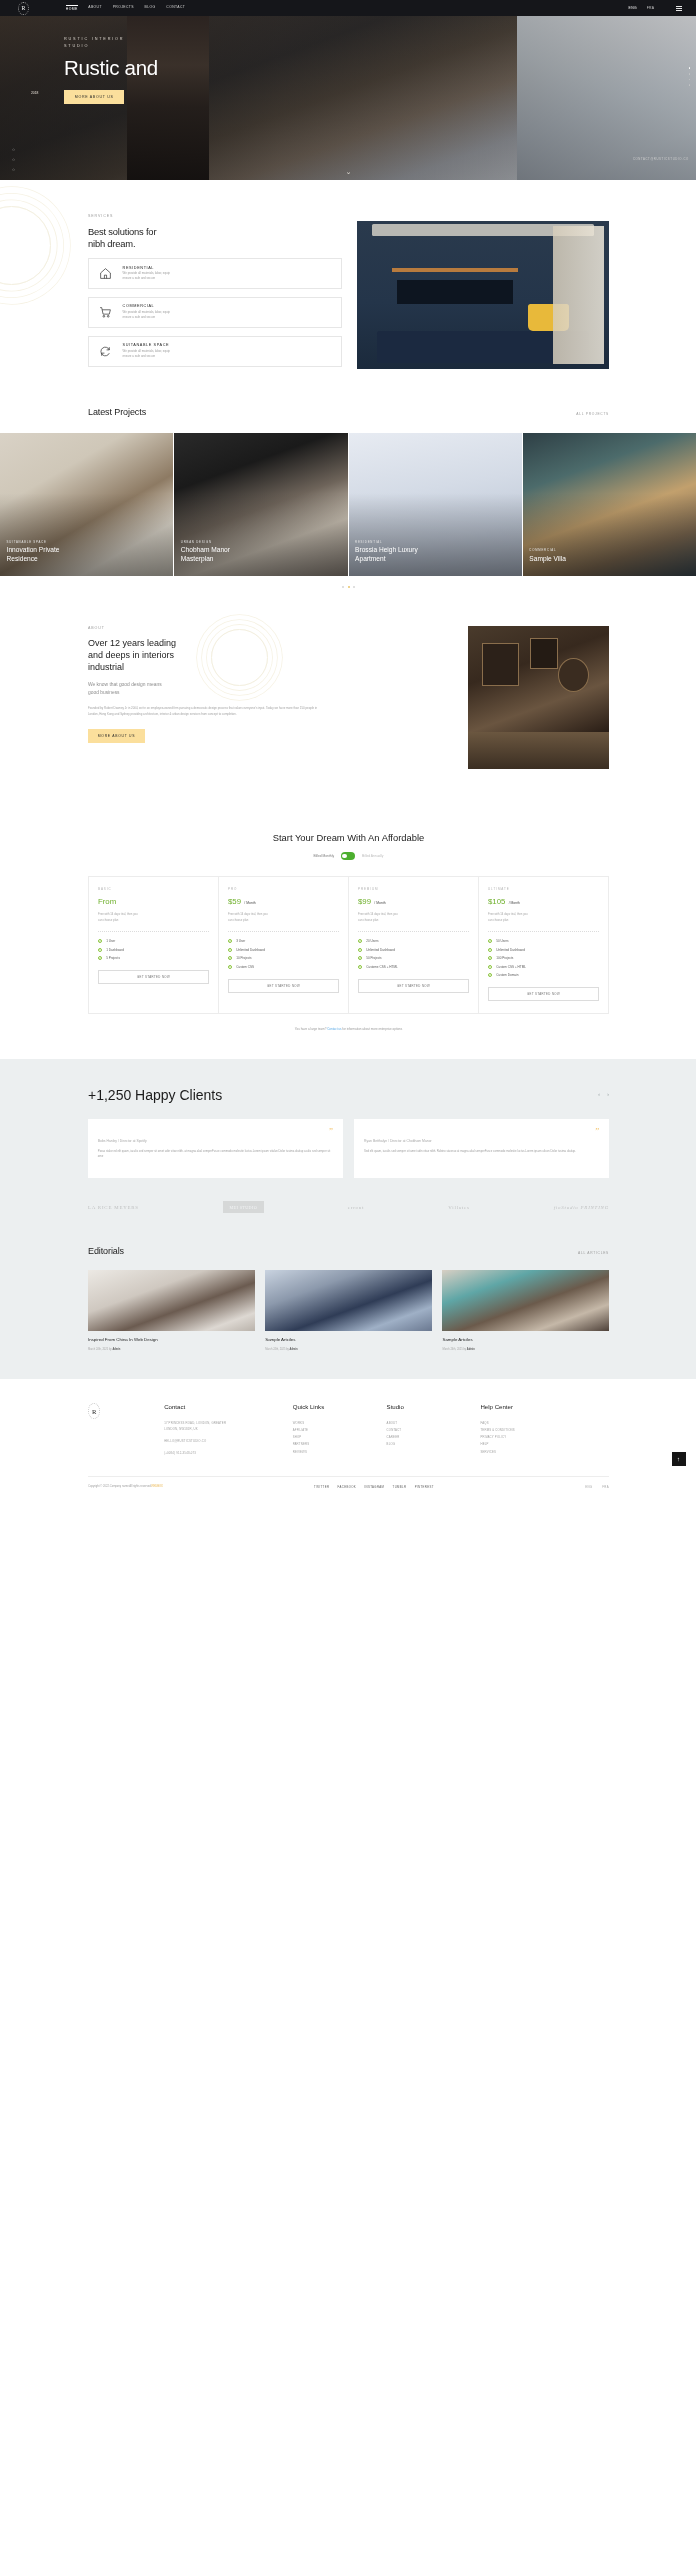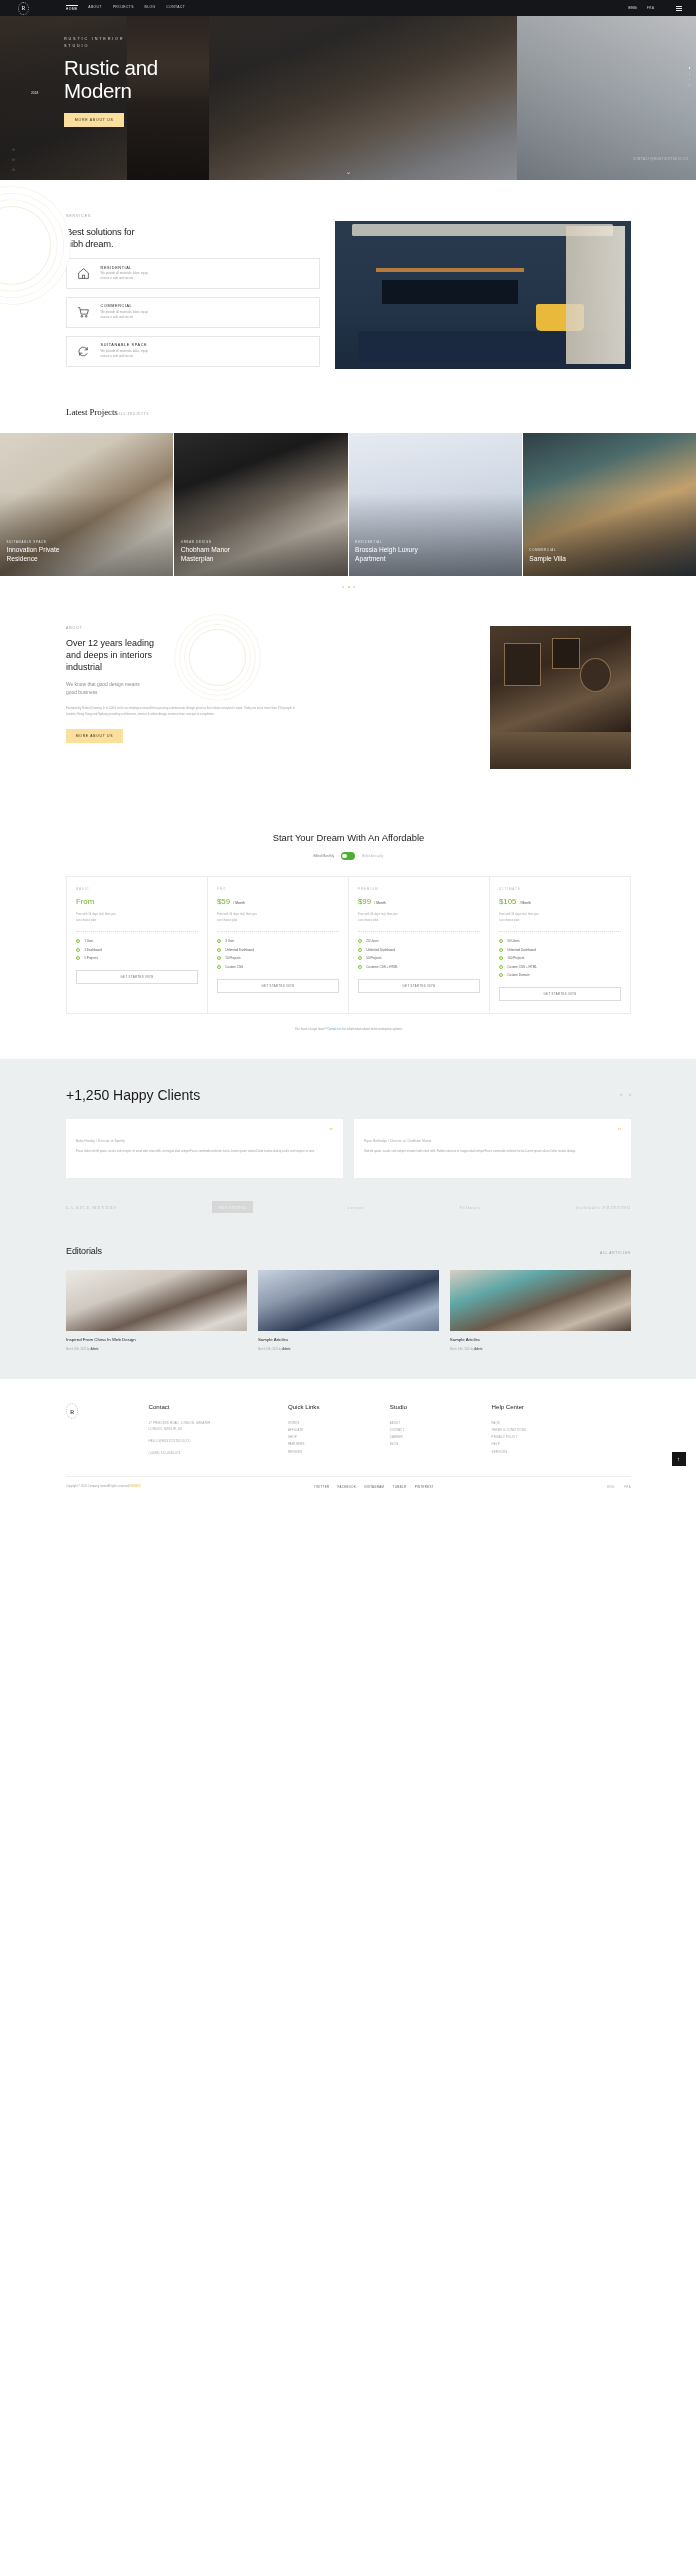--- a/index.html
+++ b/index.html
@@ -85,21 +85,21 @@
   .hero-dots span.on { background:#fff; opacity:1;}
 
   
   .services { position:relative; padding:34px 0 33px; background:#fff; }
   .swirl {
     position:absolute; left:-28px; top:26px; width:79px; height:79px; border-radius:50%;
     border:0.8px solid #f3efdf;
     box-shadow:0 0 0 5.7px #fff, 0 0 0 6.6px #f6f2e4, 0 0 0 12.3px #fff, 0 0 0 13px #f6f2e4,
                0 0 0 19px #fff, 0 0 0 19.7px #f6f2e4;
   }
-  .wrap { width:697px; padding:0 66px; margin:0 auto; }
+  .wrap { width:697px; padding:0 88px; margin:0 auto; }
   .eyebrow { color:#9a9a9a; font-size:3.6px; letter-spacing:0.9px; text-transform:uppercase; }
   .svc-cols { display:flex; gap:0; }
   .svc-left { width:262px; padding-right:8.2px; }
   .svc-h2 { font-size:9.4px; line-height:1.3; margin-top:7.4px; font-weight:400; color:#1c1c1c; letter-spacing:-0.2px;}
   .svc-card {
     border:0.8px solid #e6e6e6; display:flex; align-items:center; gap:9px;
     padding:6.6px 8.2px; margin-top:7.4px; min-height:27px;
   }
   .svc-ico { width:16.4px; height:16.4px; flex:0 0 16.4px; display:flex; align-items:center; justify-content:center; }
   .svc-ico svg { width:13px; height:13px; stroke:#1d1d1d; fill:none; stroke-width:1.2; }
@@ -113,21 +113,21 @@
   }
   .svc-img .ceil { position:absolute; left:6%; right:6%; top:3.3px; height:11.5px; background:#e8e3d6; border-radius:1.6px; opacity:.75;}
   .svc-img .tv { position:absolute; left:16%; top:40%; width:46%; height:16%; background:#0d1520; }
   .svc-img .shelf { position:absolute; left:14%; top:32%; width:50%; height:3.3px; background:#b87b3e; }
   .svc-img .chair { position:absolute; right:16%; bottom:26%; width:16%; height:18%; background:#e8b93a; border-radius:2.5px 2.5px 4.9px 4.9px;}
   .svc-img .sofa { position:absolute; left:8%; right:8%; bottom:4%; height:22%; background:#1b2940; border-radius:2.5px;}
   .svc-img .curtain { position:absolute; right:2%; top:4.9px; bottom:4.9px; width:20%;
     background:linear-gradient(90deg,#d6cdbb,#efe9dc); opacity:.85;}
 
   
-  .lp-head { display:flex; align-items:baseline; justify-content:flex-start; padding-top:4.9px;font-family:Liberation Serif, serif; }
+  .lp-head { display:flex; align-items:baseline; justify-content:space-between; padding-top:4.9px; }
   .h2 { font-size:9px; font-weight:400; color:#1c1c1c; letter-spacing:-0.1px;}
   .link-sm { font-size:3.3px; letter-spacing:0.7px; color:#9b9b9b; text-transform:uppercase; text-decoration:none;}
   .proj-grid { display:flex; margin-top:16.4px; }
   .proj {
     position:relative; height:143px; flex:1 1 0; overflow:hidden;
     border-right:0.8px solid #fff;
   }
   .proj .ov { position:absolute; inset:0; background:linear-gradient(180deg,rgba(0,0,0,0) 42%,rgba(0,0,0,.46) 100%); }
   .proj .cap { position:absolute; left:6.6px; right:6.6px; bottom:13px; z-index:3; }
   .proj .cat { color:#e7e7e7; font-size:2.8px; letter-spacing:0.8px; text-transform:uppercase; }
@@ -278,21 +278,20 @@
       <span class="on"></span>
         <span></span>
         <span></span>
         <span></span>
     </div>
     <div class="hero-inner">
       <div class="hero-eyebrow">RUSTIC INTERIOR</div>
       <div class="hero-eyebrow">STUDIO</div>
       <div class="hero-title">
         <div>Rustic and</div>
-        <div>Modern</div>
       </div>
       <button class="hero-btn">MORE ABOUT US</button>
     </div>
     <div class="hero-social">
       <i>○</i>
       <i>○</i>
       <i>○</i>
     </div>
     <div class="hero-contact">CONTACT@RUSTICSTUDIO.CO</div>
     <div class="hero-scroll">⌄</div>

